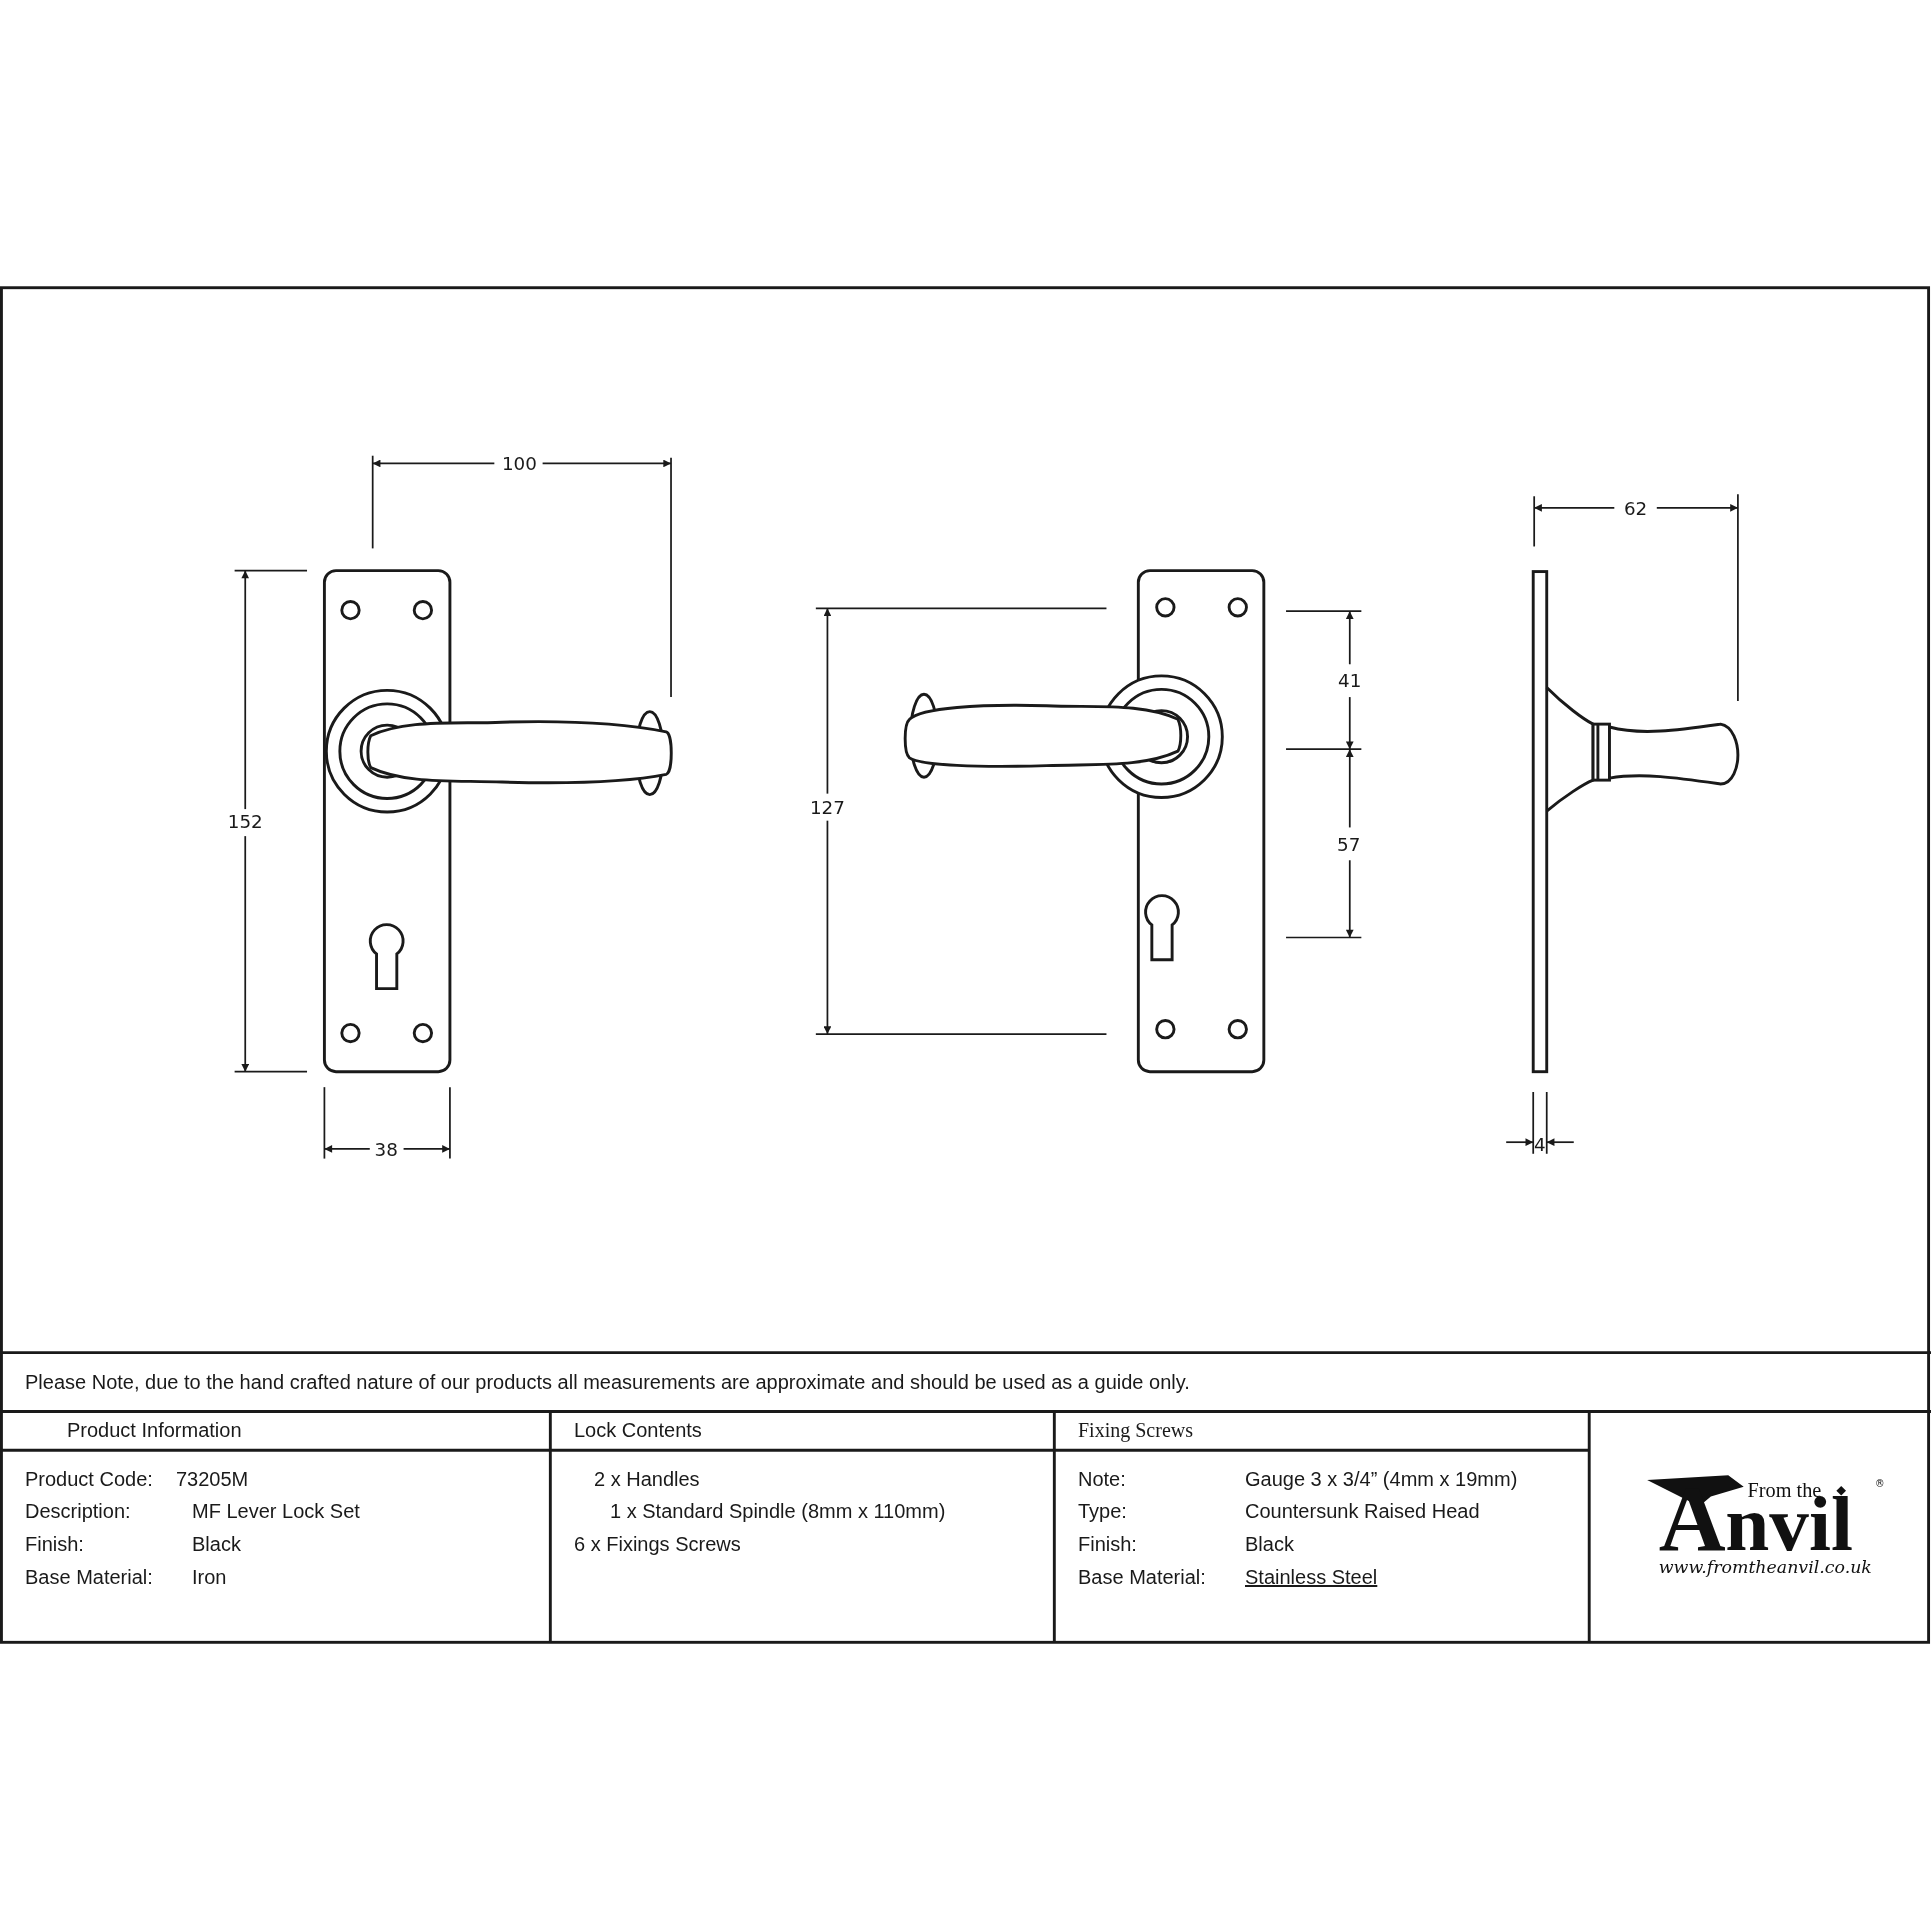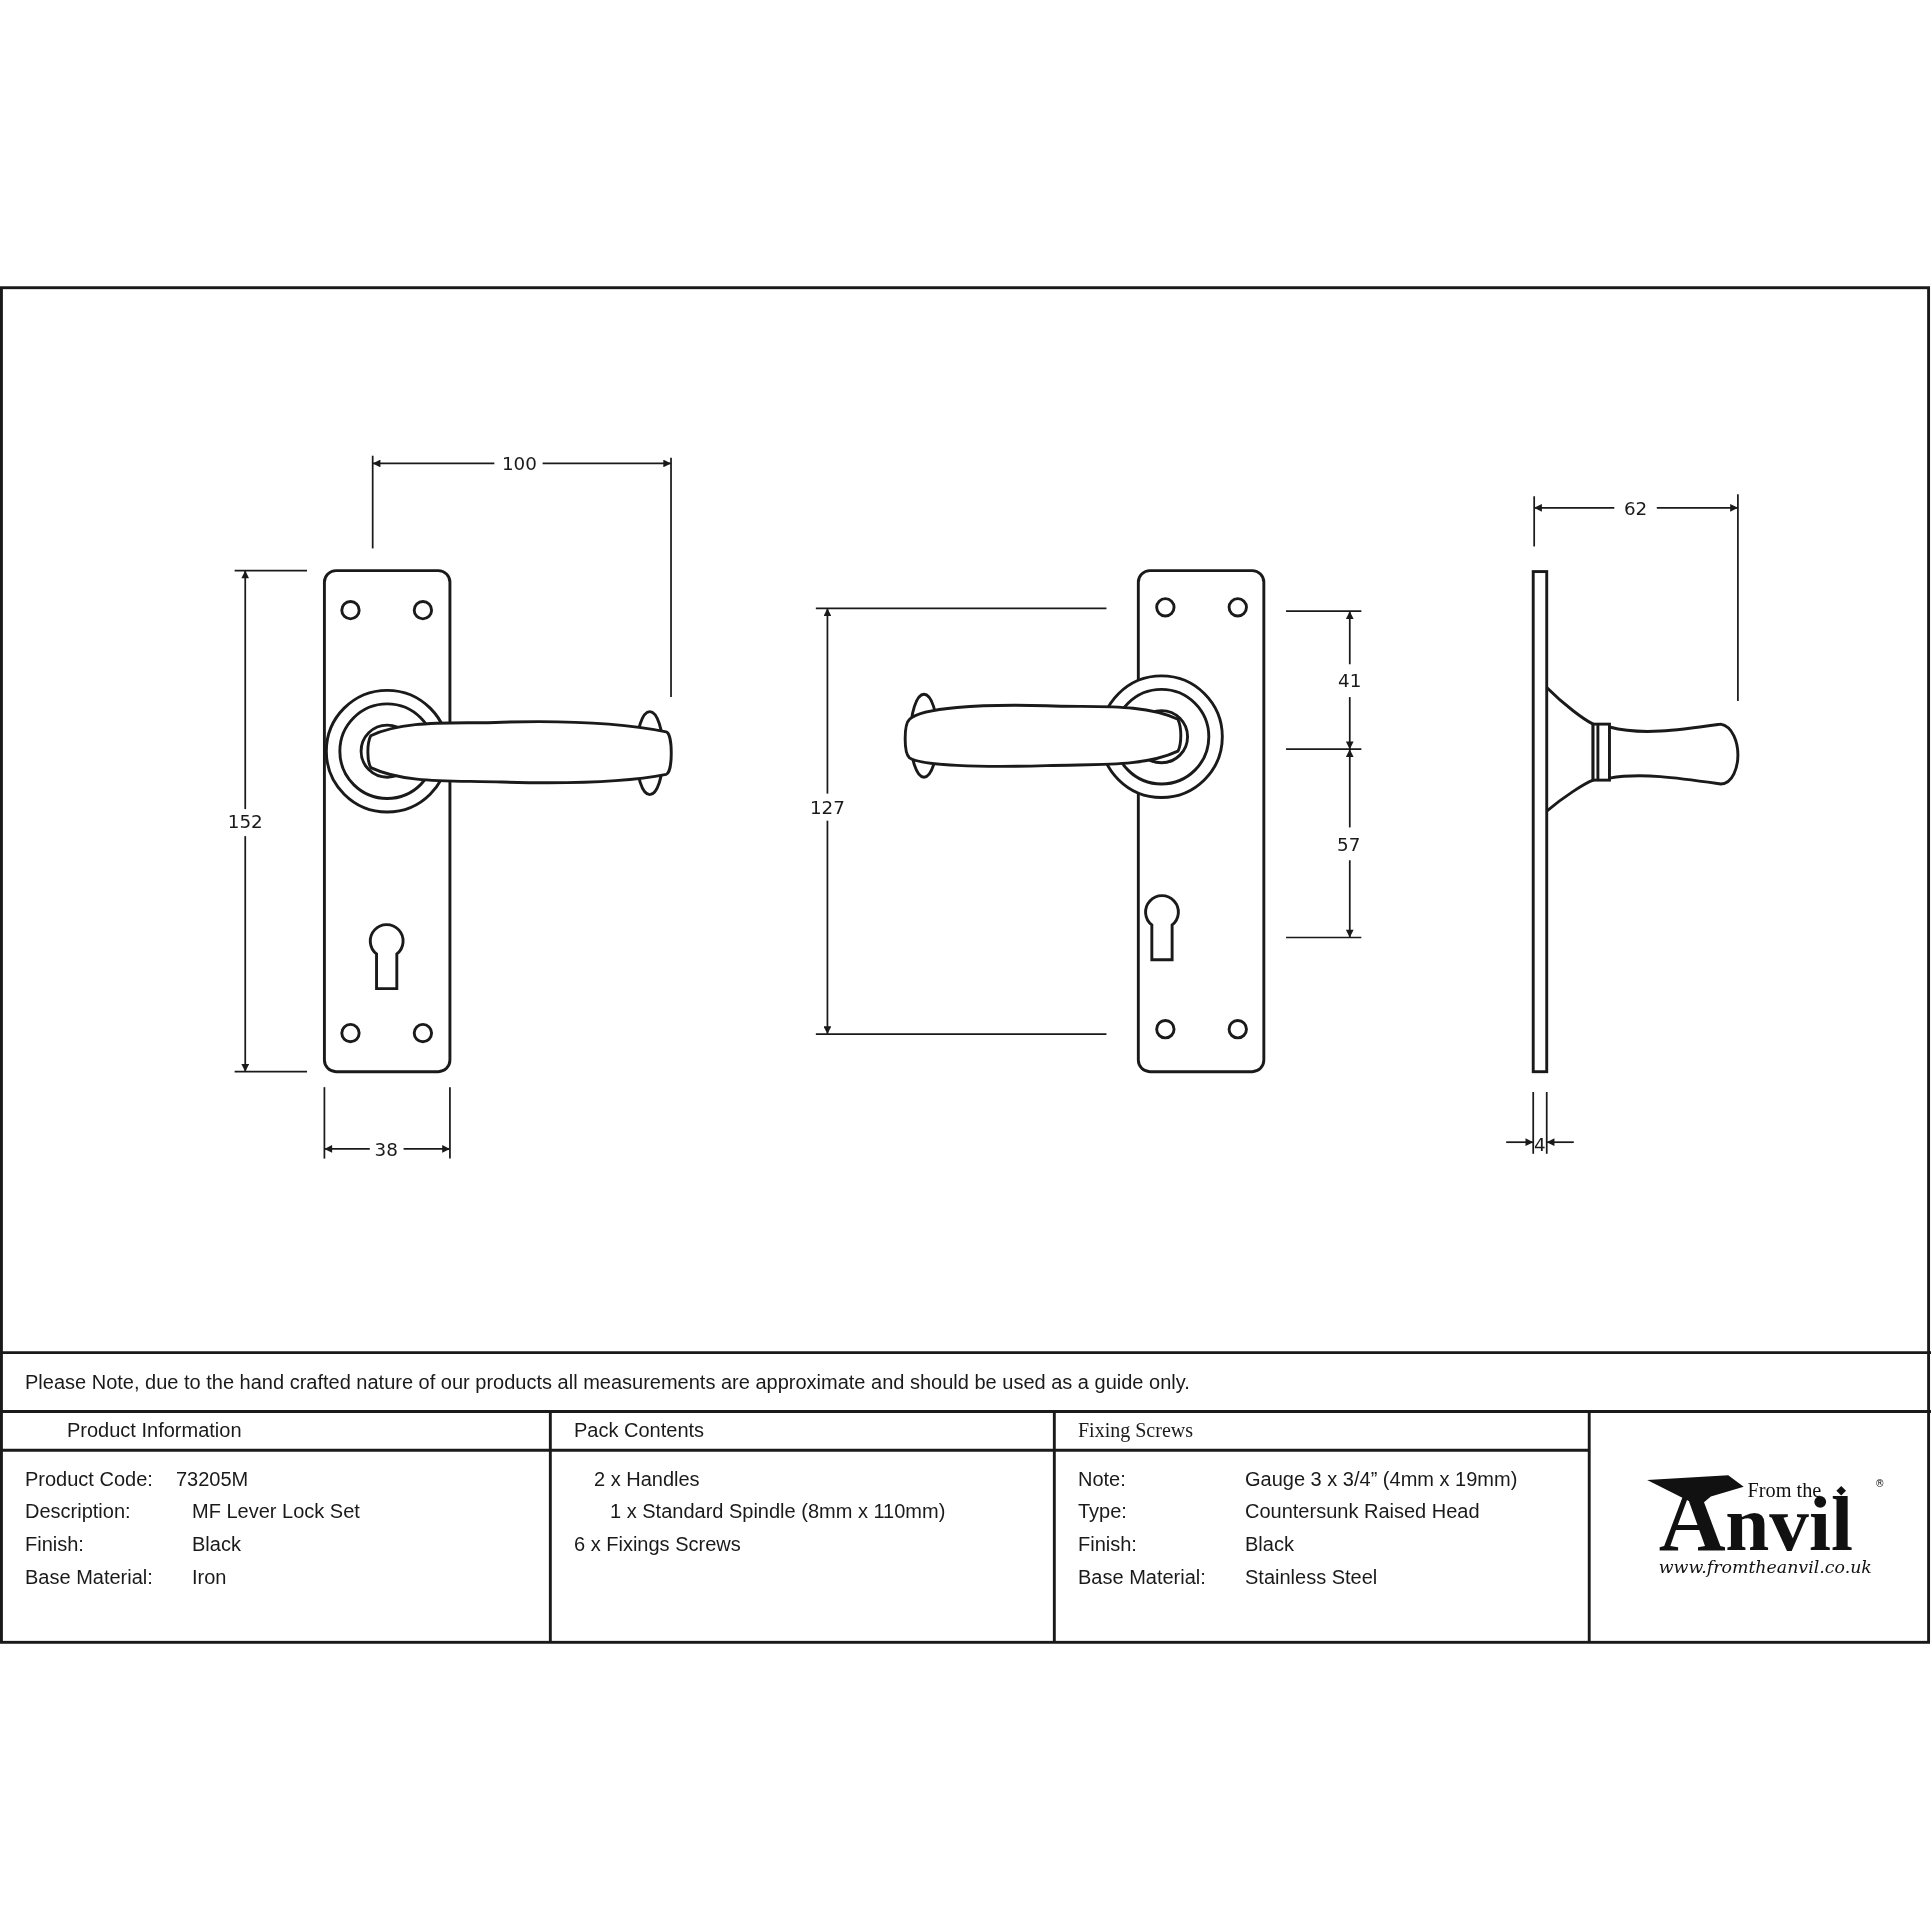--- a/index.html
+++ b/index.html
@@ -141,27 +141,27 @@
 <div class="txt" style="left:25px; top:1419px;margin-left:42px;">Product Information</div>
 <div class="txt" style="left:25px; top:1468px;">Product Code:</div>
 <div class="txt" style="left:176px; top:1468px;">73205M</div>
 <div class="txt" style="left:25px; top:1500px;">Description:</div>
 <div class="txt" style="left:192px; top:1500px;">MF Lever Lock Set</div>
 <div class="txt" style="left:25px; top:1533px;">Finish:</div>
 <div class="txt" style="left:192px; top:1533px;">Black</div>
 <div class="txt" style="left:25px; top:1566px;">Base Material:</div>
 <div class="txt" style="left:192px; top:1566px;">Iron</div>
 
-<div class="txt" style="left:574px; top:1419px;">Pack Contents</div>
+<div class="txt" style="left:574px; top:1419px;">Lock Contents</div>
 <div class="txt" style="left:574px; top:1468px;margin-left:20px;">2 x Handles</div>
 <div class="txt" style="left:574px; top:1500px;margin-left:36px;">1 x Standard Spindle (8mm x 110mm)</div>
 <div class="txt" style="left:574px; top:1533px;">6 x Fixings Screws</div>
 
 <div class="txt" style="left:1078px; top:1419px;font-family:Liberation Serif, serif;">Fixing Screws</div>
 <div class="txt" style="left:1078px; top:1468px;">Note:</div>
 <div class="txt" style="left:1245px; top:1468px;">Gauge 3 x 3/4” (4mm x 19mm)</div>
 <div class="txt" style="left:1078px; top:1500px;">Type:</div>
 <div class="txt" style="left:1245px; top:1500px;">Countersunk Raised Head</div>
 <div class="txt" style="left:1078px; top:1533px;">Finish:</div>
 <div class="txt" style="left:1245px; top:1533px;">Black</div>
 <div class="txt" style="left:1078px; top:1566px;">Base Material:</div>
-<div class="txt" style="left:1245px; top:1566px;">Stainless Steel</div>
+<div class="txt" style="left:1245px; top:1566px;text-decoration:underline;">Stainless Steel</div>
 
 
 </body></html>

